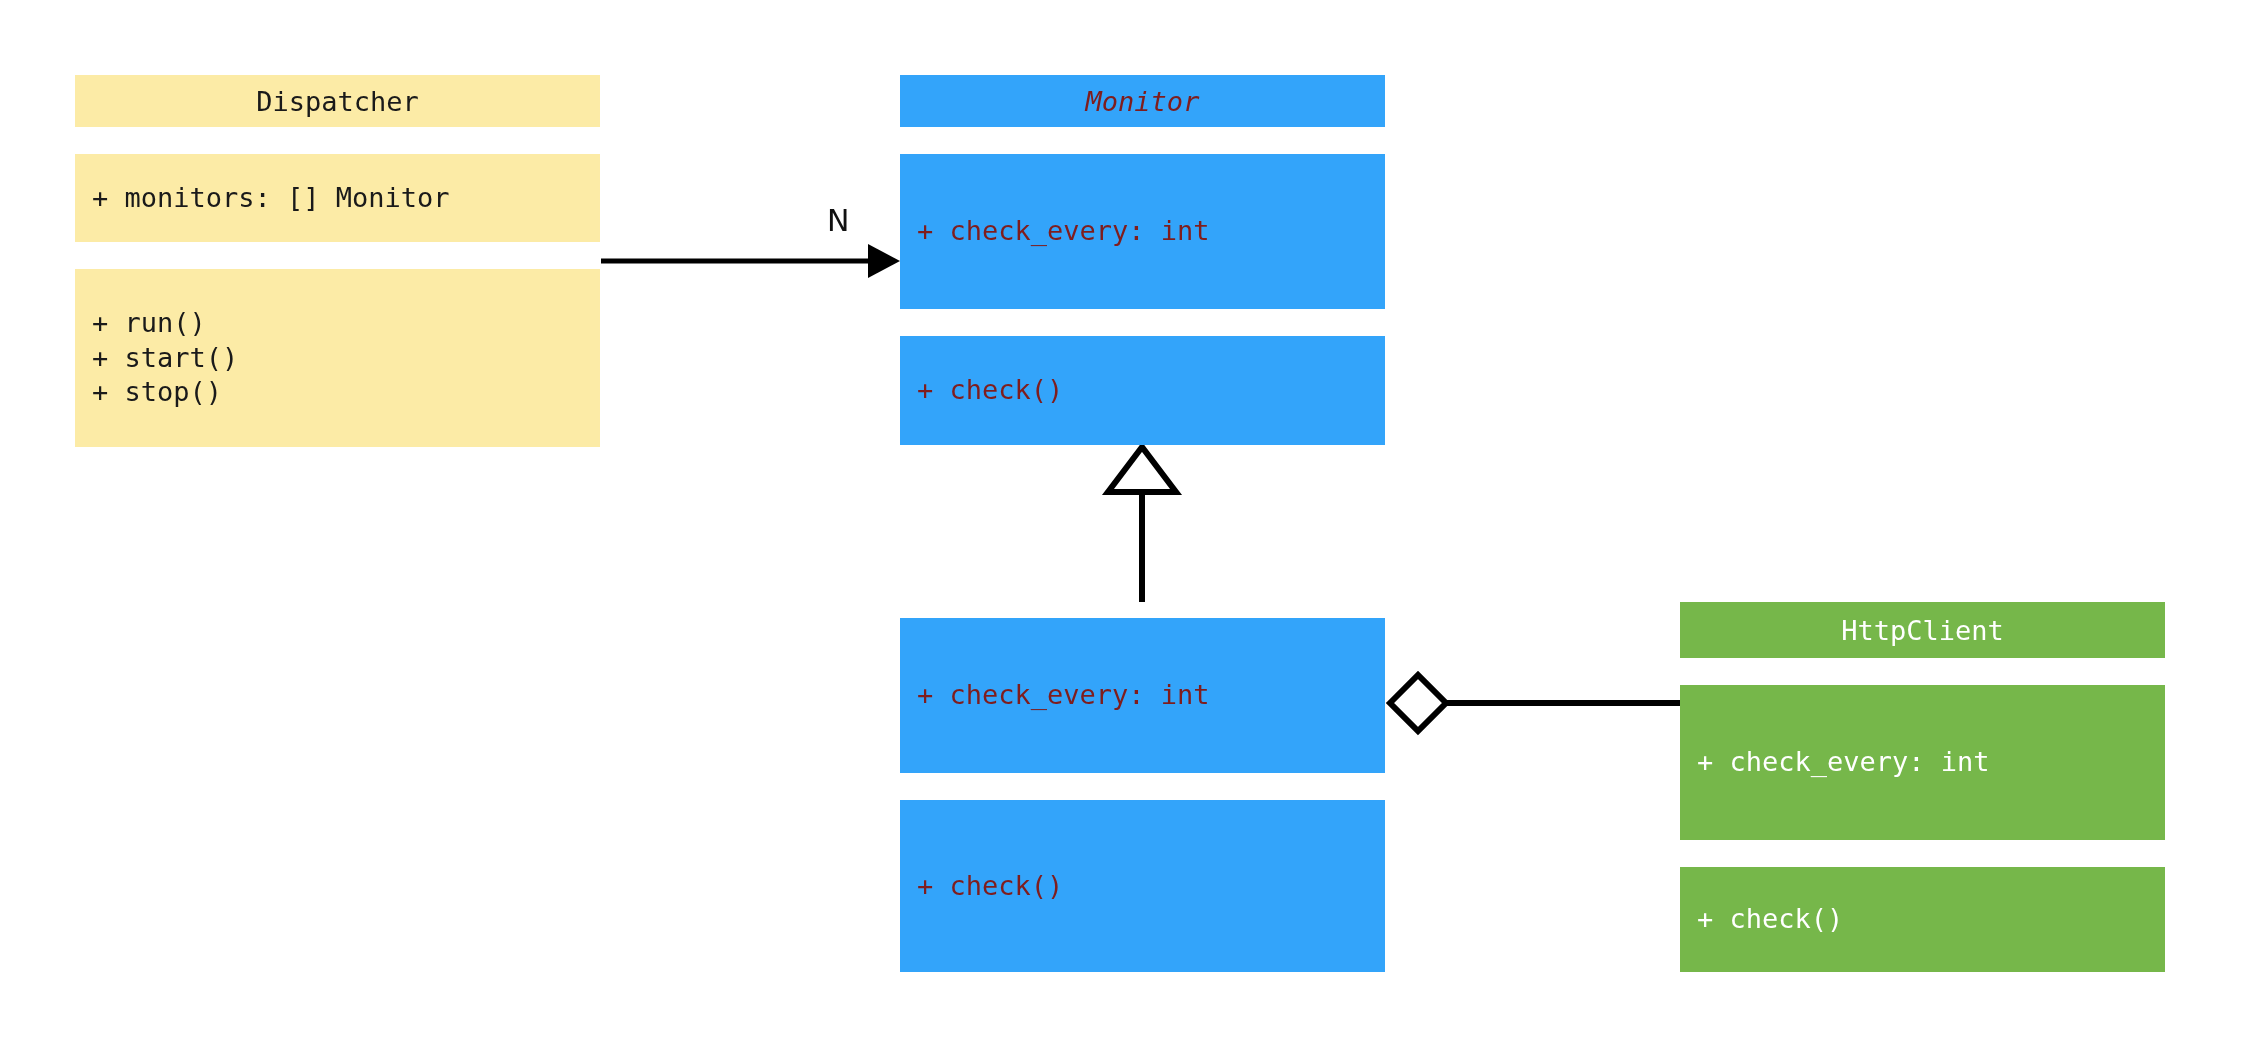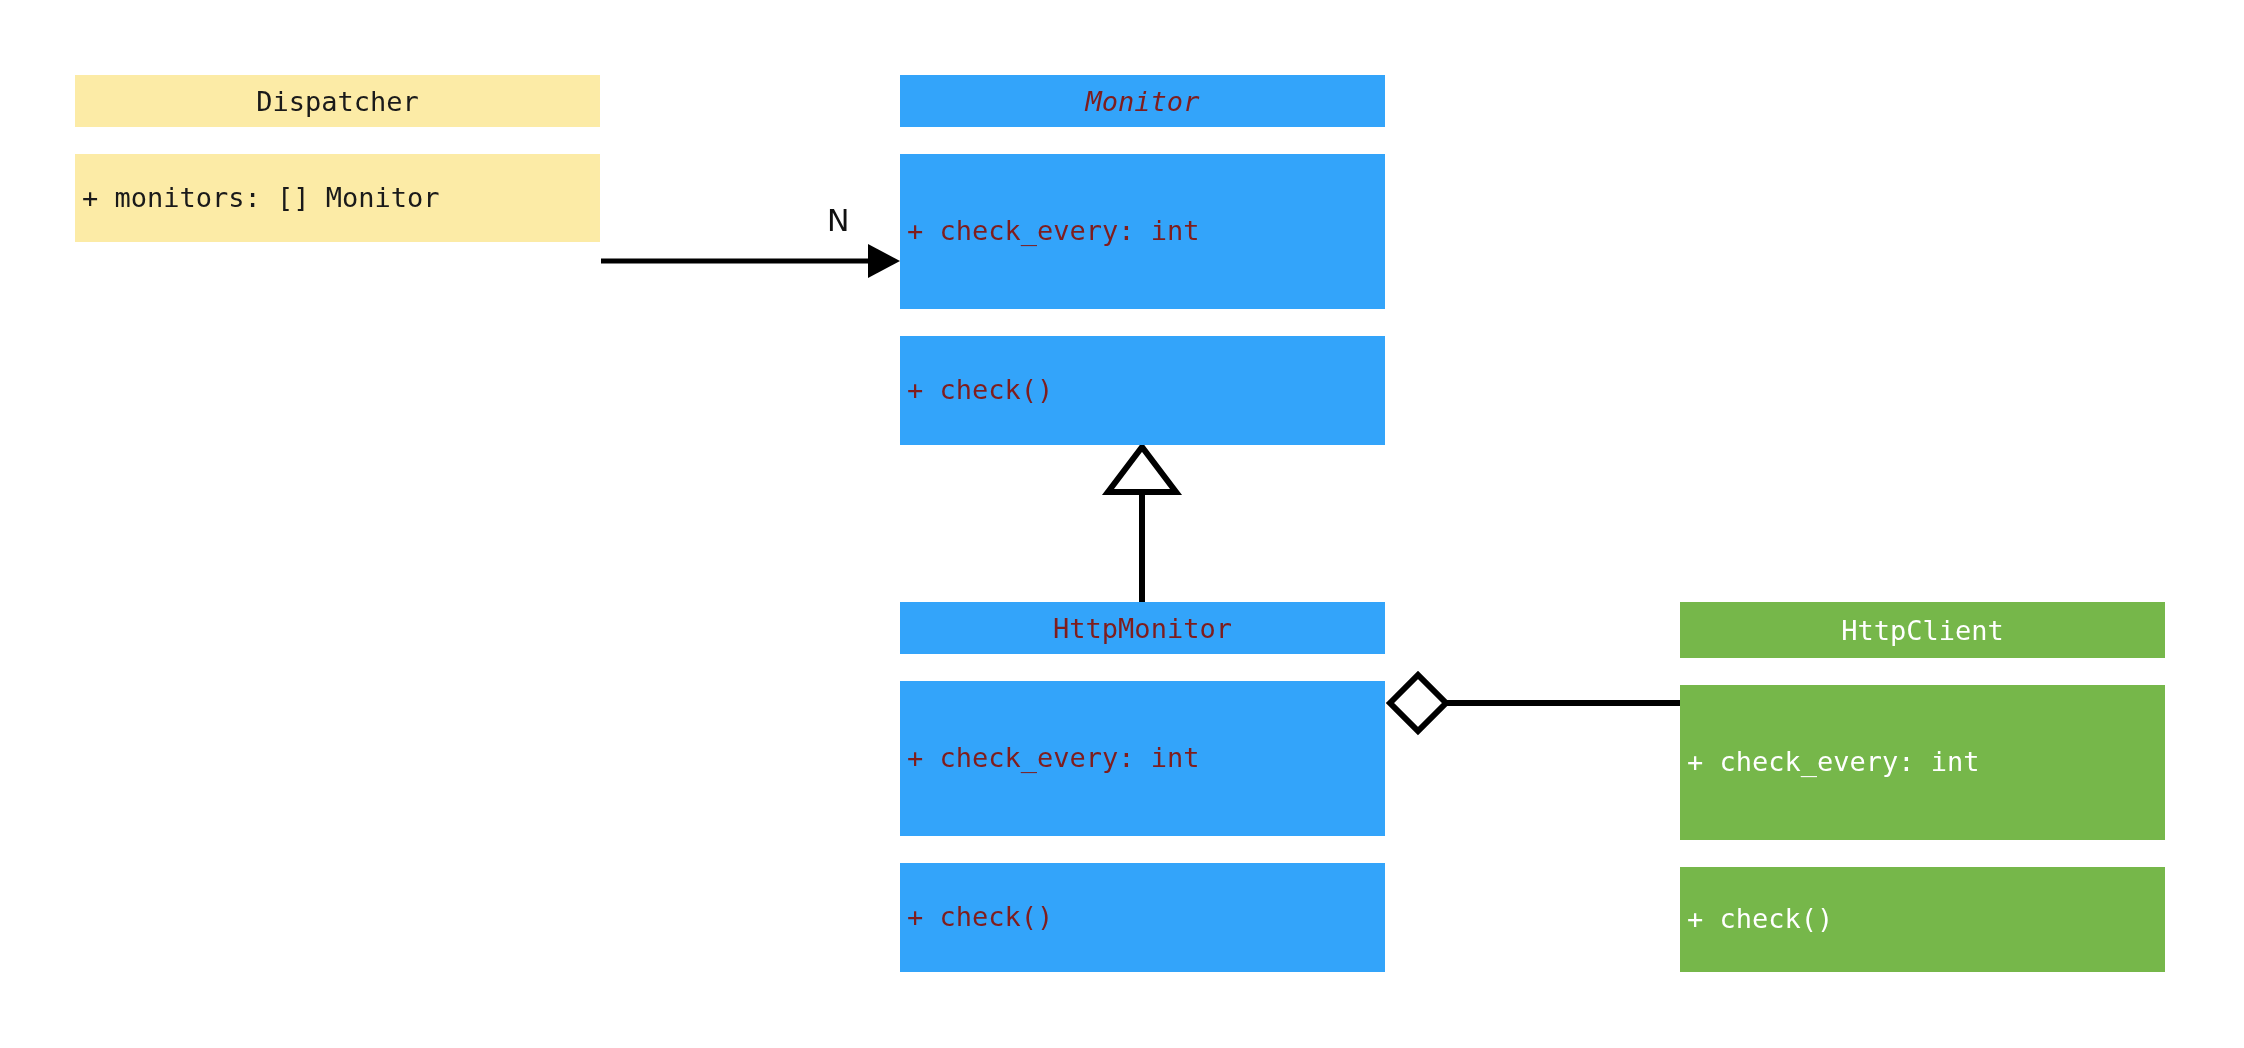--- a/index.html
+++ b/index.html
@@ -35,21 +35,21 @@
     font-size: 27px;
     letter-spacing: 0px;
     white-space: pre;
   }
   .uml-compartment {
     box-sizing: border-box;
     width: 100%;
     display: flex;
     flex-direction: column;
     justify-content: center;
-    padding-left: 7px;
+    padding-left: 17px;
     font-size: 27px;
     white-space: pre;
   }
   .uml-compartment .member-line {
     line-height: 1.28;
     white-space: pre;
   }
   .gap { height: 5px; background: #ffffff; width: 100%; }
 
   
@@ -109,36 +109,40 @@
 
   <div class="edge-label" style="left:827px; top:203px;">N</div>
 
   <div class="uml-class theme-yellow" style="left:75px; top:75px; width:525px; height:372px;">
     <div class="uml-header" style="height:52px;">Dispatcher</div>
     <div class="gap"></div>
     <div class="uml-compartment" style="height:88px;">
       <div class="member-line">+ monitors: [] Monitor</div>
     </div>
     <div class="gap"></div>
+    <div class="uml-compartment" style="flex:1 1 auto;">
+      <div class="member-line">+ run()</div>
+      <div class="member-line">+ start()</div>
+      <div class="member-line">+ stop()</div>
+    </div>
   </div>
 
   <div class="uml-class theme-blue" style="left:900px; top:75px; width:485px; height:370px;">
     <div class="uml-header abstract-name" style="height:52px;">Monitor</div>
     <div class="gap"></div>
     <div class="uml-compartment" style="height:155px;">
       <div class="member-line">+ check_every: int</div>
     </div>
     <div class="gap"></div>
     <div class="uml-compartment" style="flex:1 1 auto;">
       <div class="member-line">+ check()</div>
     </div>
   </div>
 
   <div class="uml-class theme-blue" style="left:900px; top:602px; width:485px; height:370px;">
-    <div class="uml-header" style="height:52px;">HttpMonitor</div>
     <div class="gap"></div>
     <div class="uml-compartment" style="height:155px;">
       <div class="member-line">+ check_every: int</div>
     </div>
     <div class="gap"></div>
     <div class="uml-compartment" style="flex:1 1 auto;">
       <div class="member-line">+ check()</div>
     </div>
   </div>
 

